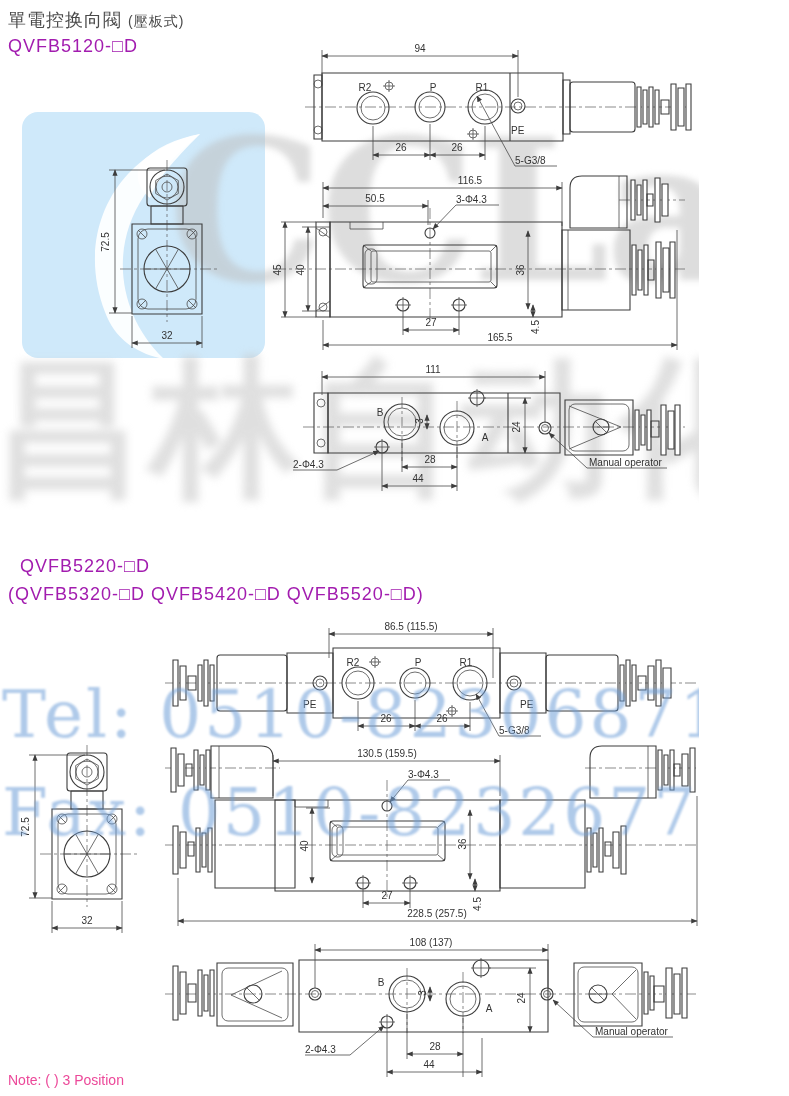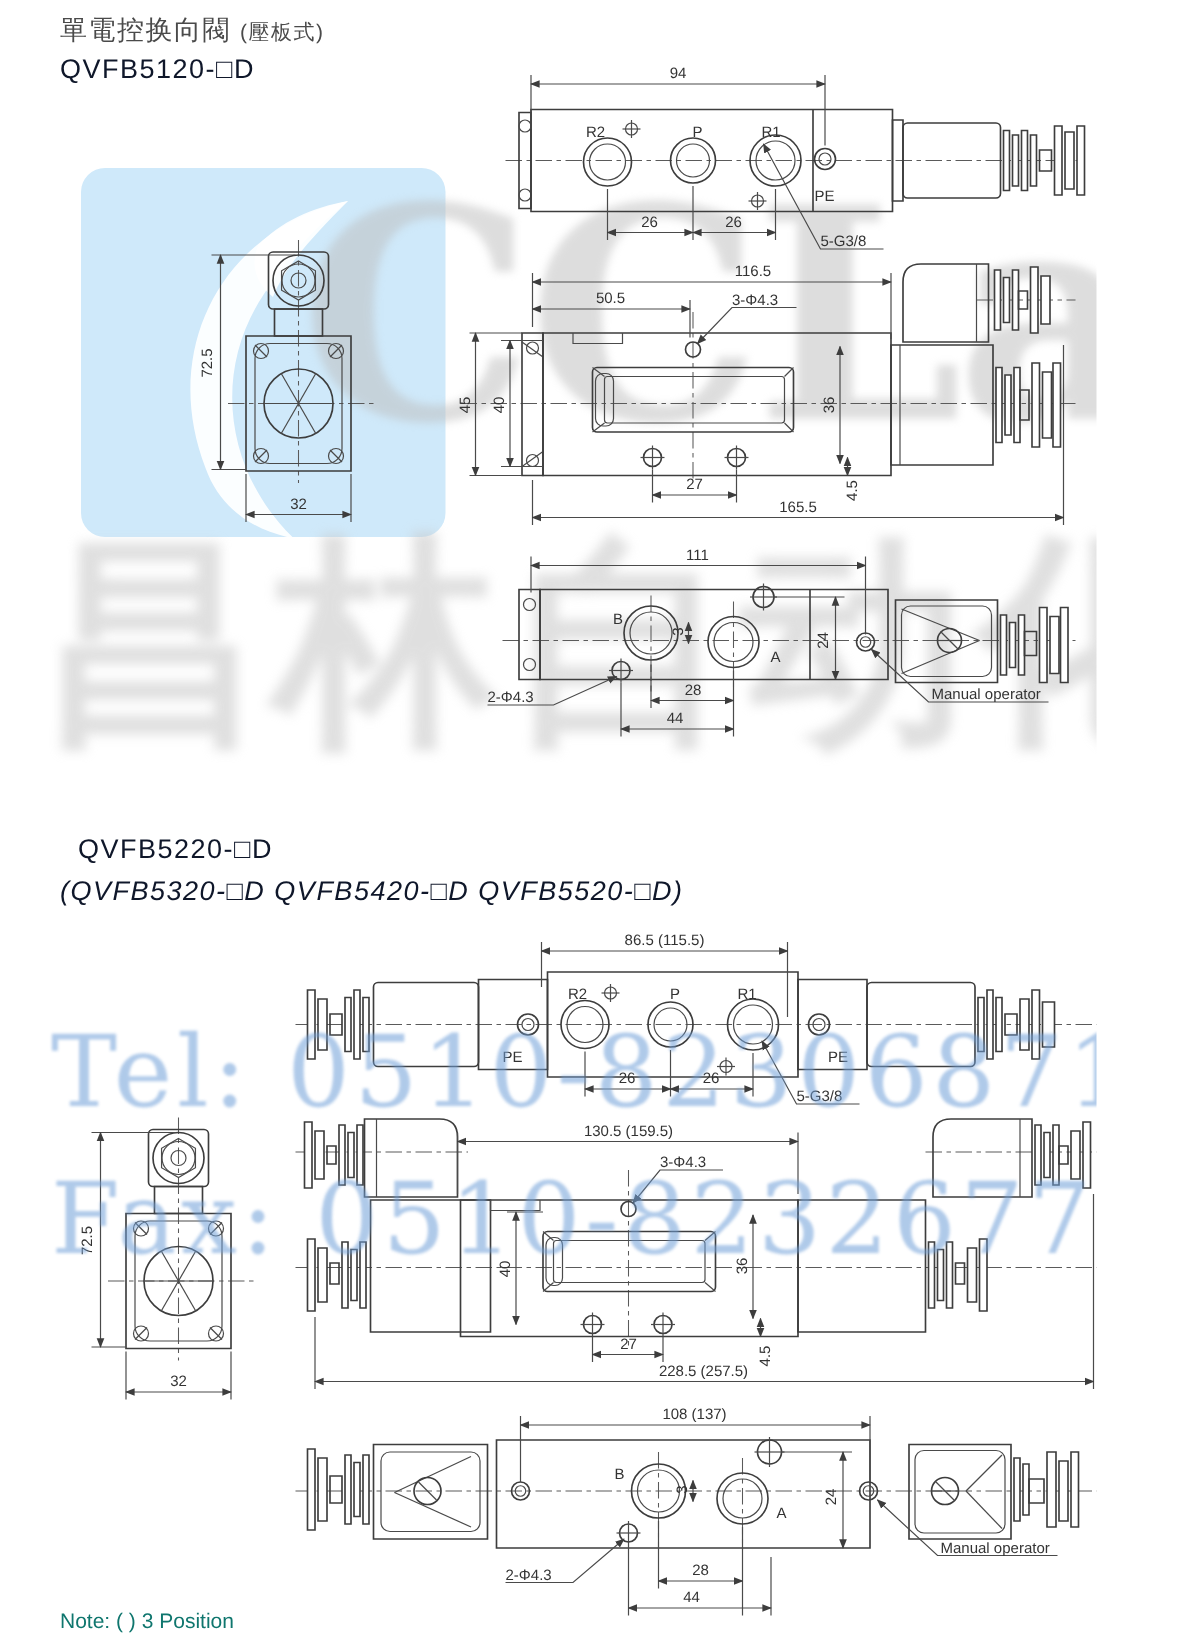--- a/index.html
+++ b/index.html
@@ -1,33 +1,33 @@
 <!DOCTYPE html>
 <html><head>
 <meta charset="utf-8">
 <style>
   html,body{margin:0;padding:0;background:#fff;}
   #page{position:relative;width:699px;height:1096px;background:#ffffff;overflow:hidden;
-        font-family:"Liberation Sans",sans-serif;color:#333;margin-left:32px;}
+        font-family:"Liberation Sans",sans-serif;color:#333;}
   .abs{position:absolute;}
   
   .wm-logo-box{left:22px;top:112px;width:243px;height:246px;background:#cfe9fa;border-radius:16px;z-index:1;}
   .wm-cclair{left:168px;top:96px;font-family:"DejaVu Serif",serif;font-weight:bold;font-size:196px;
              letter-spacing:-4px;color:#bcbcbc;opacity:.5;filter:blur(3px);z-index:1;white-space:nowrap;}
   .wm-cn{left:-6px;top:330px;font-weight:bold;font-size:150px;letter-spacing:6px;color:#c6c6c6;
          opacity:.55;filter:blur(4px);z-index:1;white-space:nowrap;}
   .wm-blue{font-family:"DejaVu Serif",serif;font-size:66px;letter-spacing:3px;color:#6f9fd8;
            opacity:.55;filter:blur(1px);z-index:30;white-space:nowrap;pointer-events:none;}
   .wm-tel{left:2px;top:676px;}
   .wm-fax{left:2px;top:774px;}
   
   .h-title{font-size:18px;color:#4a4a4a;letter-spacing:1px;z-index:40;}
   .h-title .paren{font-size:14px;}
-  .h-model{font-size:18px;color:#0f172a;letter-spacing:1px;z-index:40;}
-  .f-note{left:8px;top:1072px;font-size:14px;color:#0f766e;z-index:40;}
+  .h-model{font-size:18px;color:#a21caf;letter-spacing:1px;z-index:40;}
+  .f-note{left:8px;top:1072px;font-size:14px;color:#ec4899;z-index:40;}
   .f-company{right:10px;top:1066px;font-size:17px;font-weight:bold;color:#111;z-index:40;}
   
   svg.draw{position:absolute;z-index:10;overflow:visible;}
   svg.draw *{vector-effect:non-scaling-stroke;}
   svg.draw .ol{fill:none;stroke:#3d3d3d;stroke-width:1.1;}
   svg.draw .thin{fill:none;stroke:#4a4a4a;stroke-width:.8;}
   svg.draw .cl{fill:none;stroke:#5a5a5a;stroke-width:.7;stroke-dasharray:11 3 3 3;}
   svg.draw text{font-family:"Liberation Sans",sans-serif;font-size:10px;fill:#333;stroke:none;}
   svg.draw .bar{fill:#fff;stroke:#3d3d3d;stroke-width:1.1;}
 </style>
@@ -370,21 +370,21 @@
       <line class="thin" x1="97" y1="121" x2="172" y2="121" marker-start="url(#m4)" marker-end="url(#m4)"></line>
       <text x="133" y="117" text-anchor="middle">44</text>
     </g>
     <g>
       <polyline class="thin" points="382,103 302,103 264,68" marker-end="url(#m4)" fill="none"></polyline>
       <text x="304" y="101">Manual operator</text>
     </g>
   </svg>
 
   <div class="abs h-model" style="left:20px;top:556px;">QVFB5220-□D</div>
-  <div class="abs h-model" style="left:8px;top:584px;font-style:italic;">(QVFB5320-□D  QVFB5420-□D  QVFB5520-□D)</div>
+  <div class="abs h-model" style="left:8px;top:584px;">(QVFB5320-□D  QVFB5420-□D  QVFB5520-□D)</div>
 
   <svg class="draw" style="left:165px;top:618px;" width="560" height="125" viewBox="0 0 560 125">
     <defs>
         <marker id="m5" viewBox="0 0 10 10" refX="9" refY="5" markerWidth="8" markerHeight="8" orient="auto-start-reverse">
           <path d="M0,1L10,5L0,9z" fill="#3d3d3d"></path>
         </marker>
       </defs>
     <g>
         <line class="cl" x1="0" y1="65" x2="535" y2="65"></line>
       </g>

